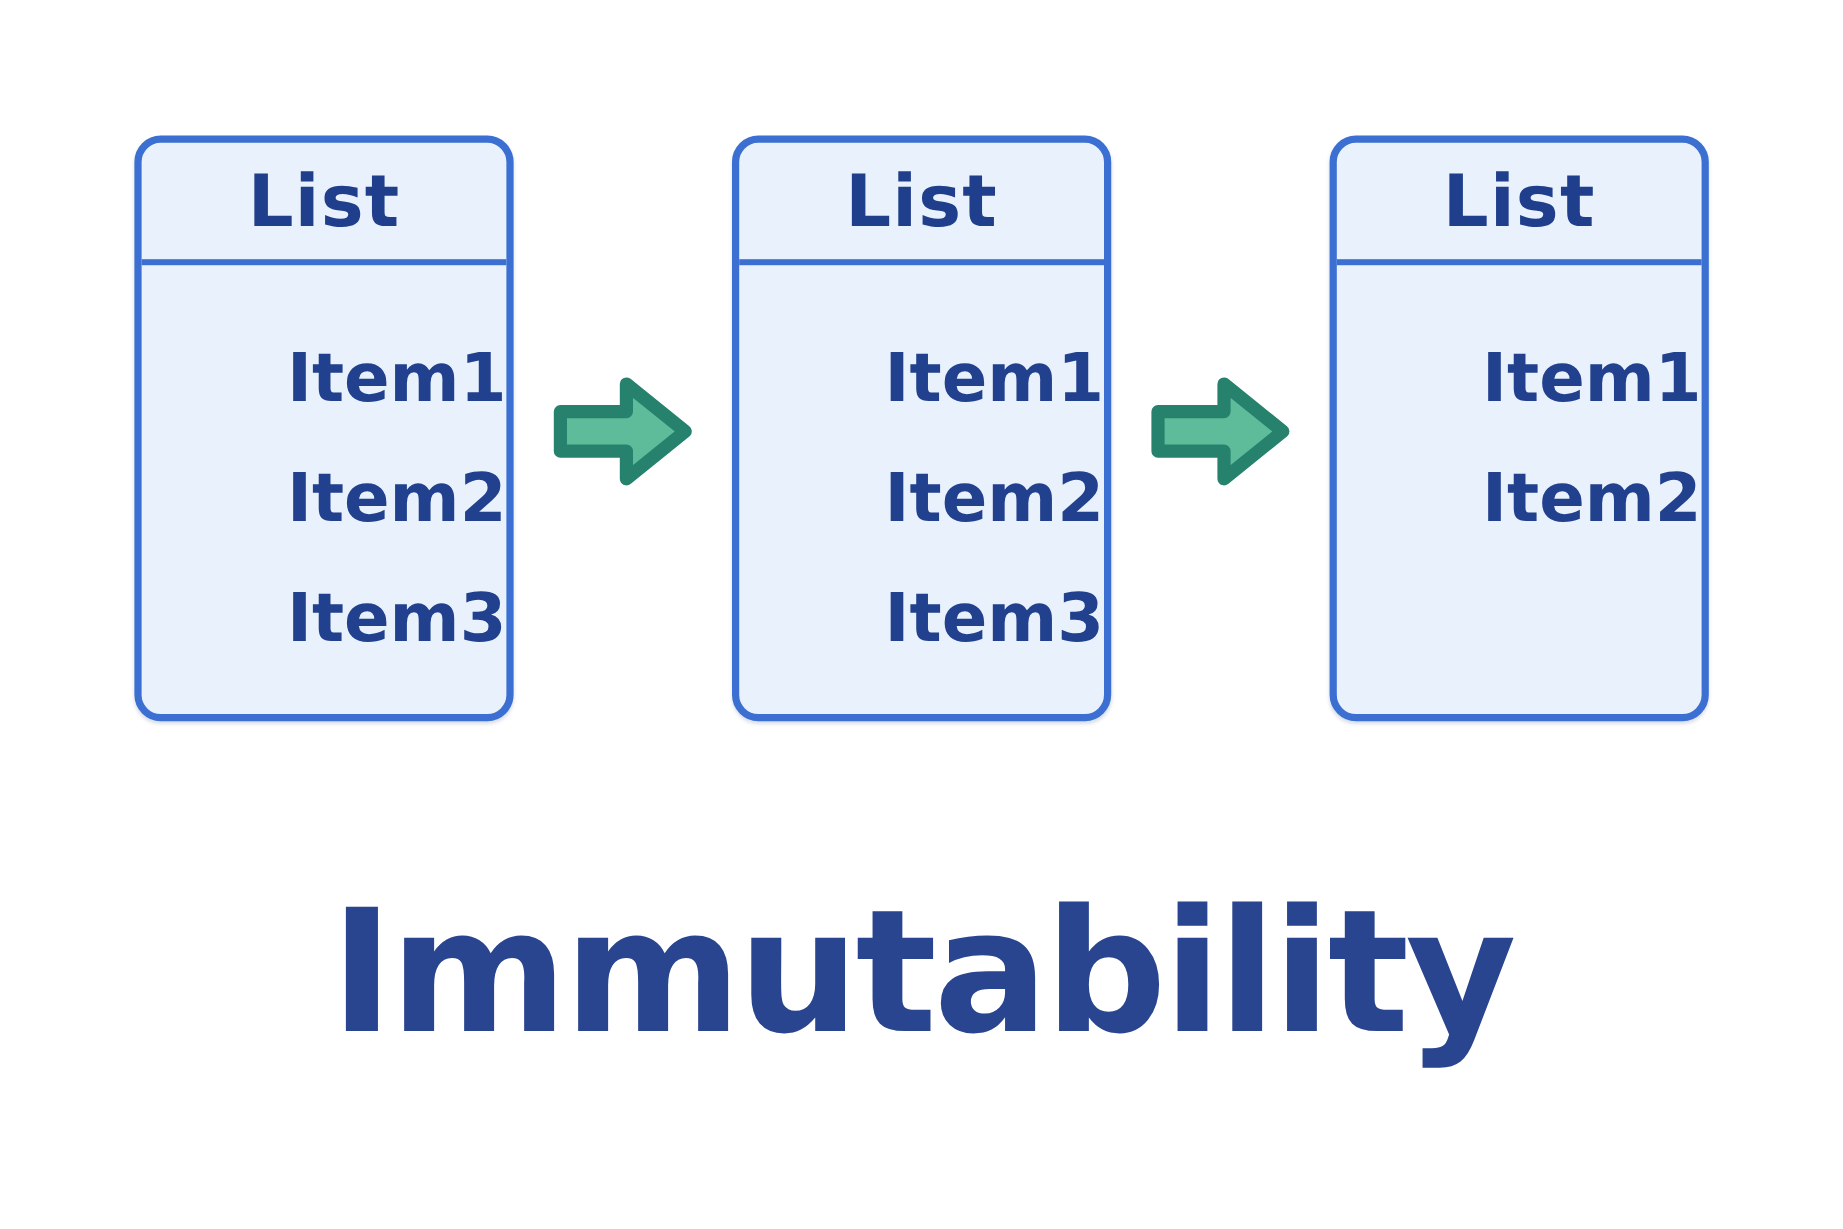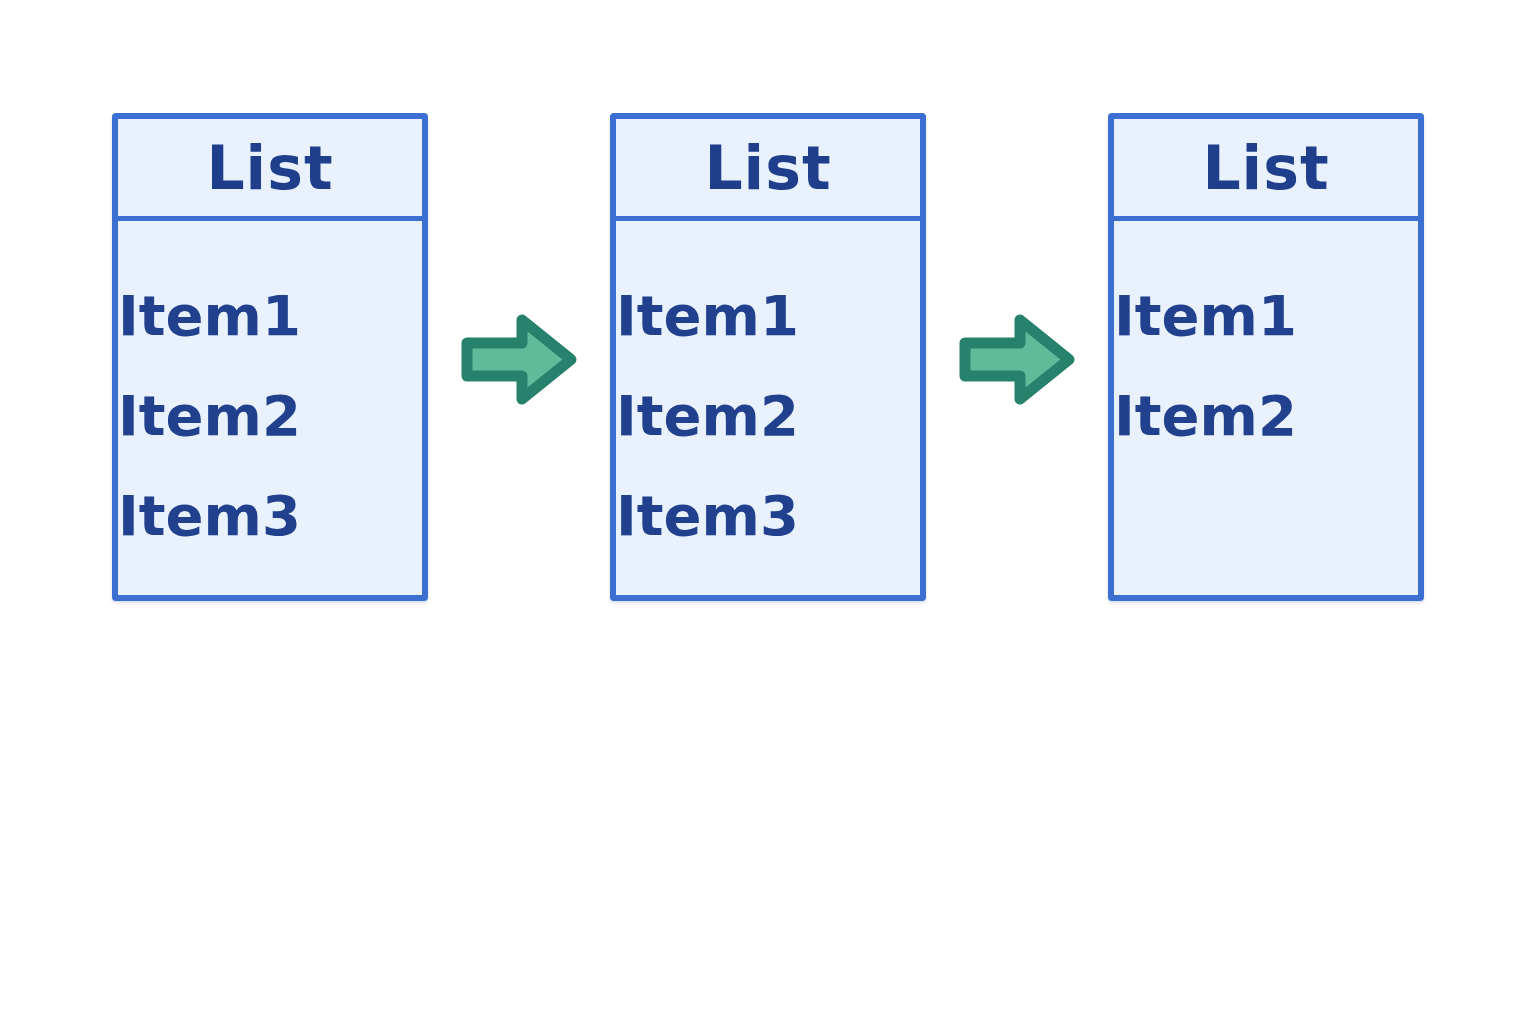--- a/index.html
+++ b/index.html
@@ -27,21 +27,21 @@
     display: flex;
     justify-content: center;
     align-items: center;
     gap: 32px;
   }
   .list-box {
     width: 316px;
     height: 488px;
     background: #e9f1fc;
     border: 6px solid #3b6fd1;
-    border-radius: 4px;
+    border-radius: 22px;
     box-sizing: border-box;
     display: flex;
     flex-direction: column;
     box-shadow: 0 2px 3px rgba(40, 70, 140, 0.18);
   }
   .list-box-header {
     height: 97px;
     flex: 0 0 auto;
     border-bottom: 5px solid #3b6fd1;
     display: flex;
@@ -49,21 +49,21 @@
     justify-content: center;
     font-size: 60px;
     font-weight: bold;
     color: #1f3e8c;
     letter-spacing: 1px;
   }
   .list-box-body {
     flex: 1;
     display: flex;
     flex-direction: column;
-    align-items: flex-start;
+    align-items: flex-end;
     padding-top: 64px;
     gap: 38px;
   }
   .list-item {
     font-size: 56px;
     font-weight: bold;
     color: #21418e;
     line-height: 62px;
     letter-spacing: 0px;
   }
@@ -129,14 +129,15 @@
     <div class="list-box">
       <div class="list-box-header">List</div>
       <div class="list-box-body">
         <div class="list-item">Item1</div>
         <div class="list-item">Item2</div>
       </div>
     </div>
 
   </div>
 
+  <div class="caption">Immutability</div>
 
 </div>
 
 </body></html>

